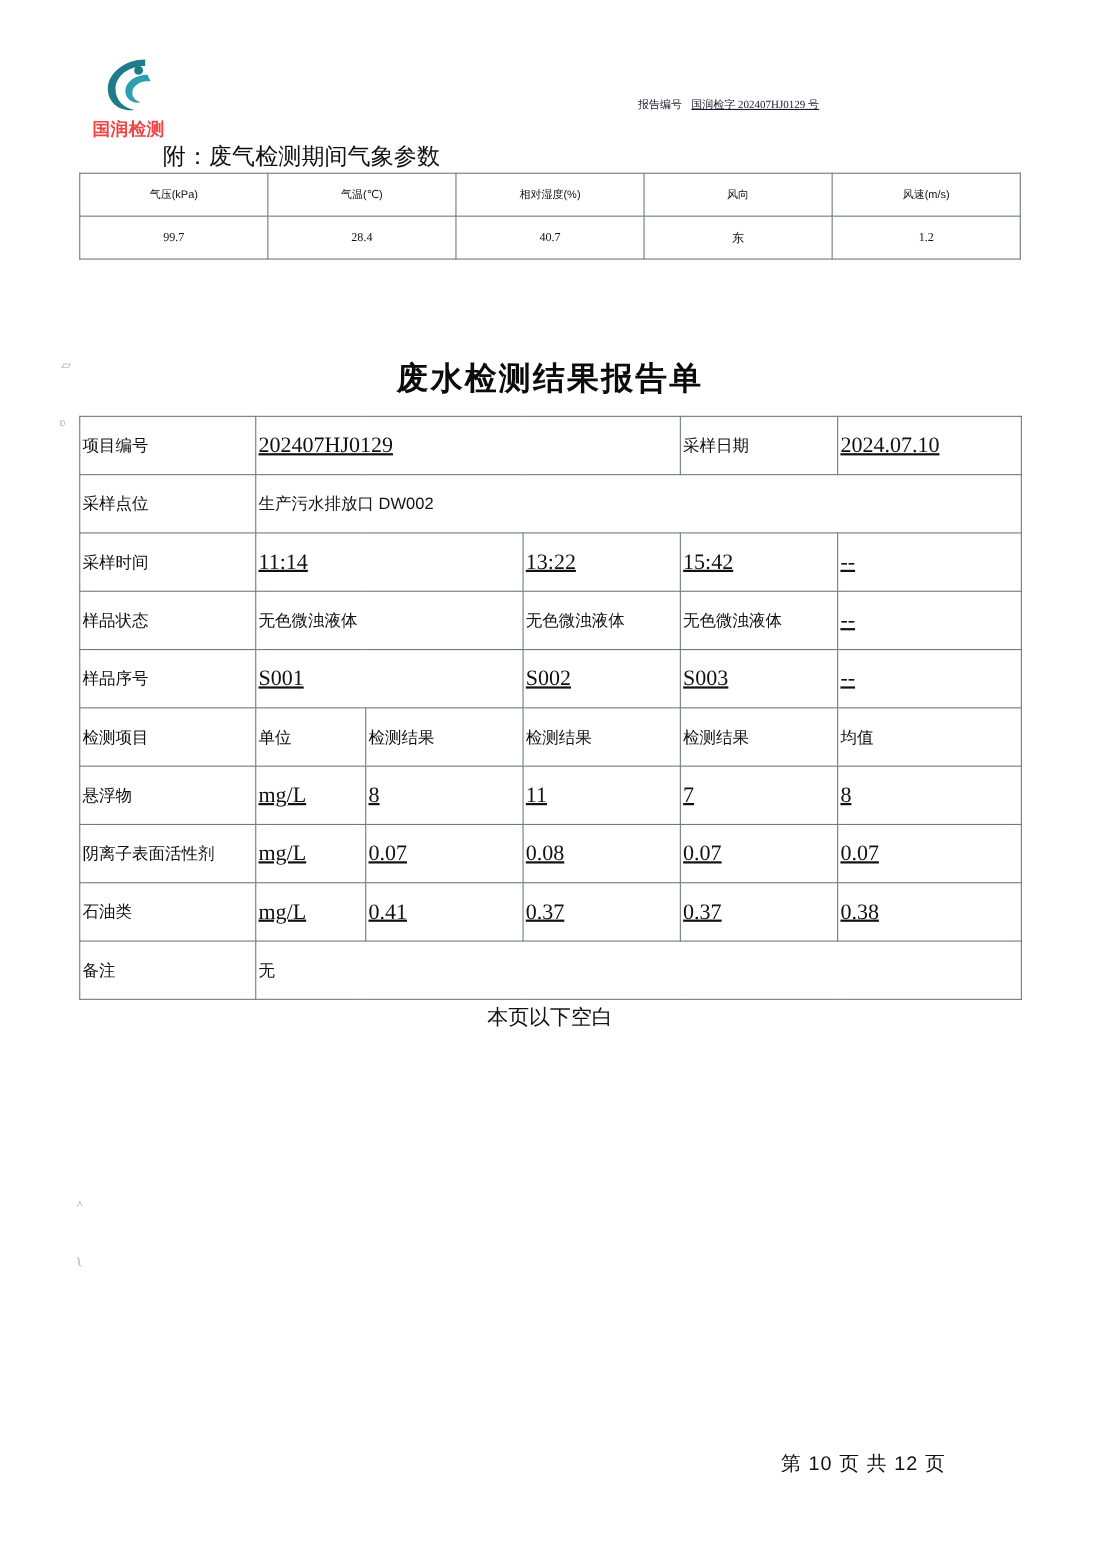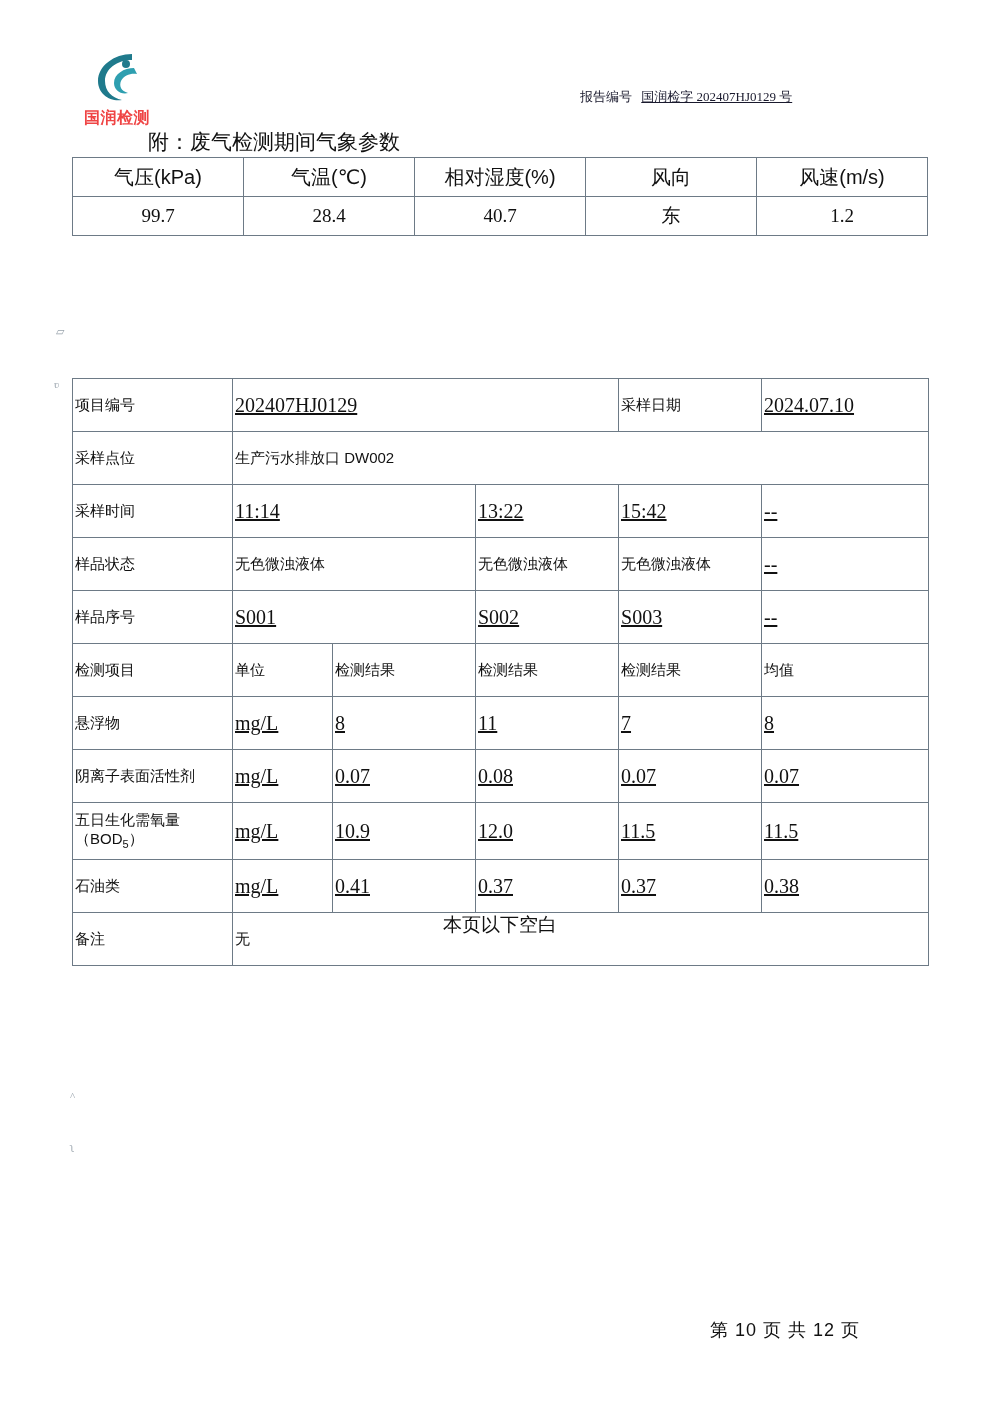--- a/index.html
+++ b/index.html
@@ -47,21 +47,21 @@
     font-weight: bold;
     font-size: 16px;
     color: #ef4444;
     letter-spacing: 0.5px;
     margin-top: 2px;
   }
   .report-no {
     position: absolute;
     left: 580px;
     top: 48px;
-    font-size: 13px;
+    font-size: 10px;
     color: #1a1a2e;
     font-family: "Liberation Serif", serif;
   }
   .report-no .label { margin-right: 6px; }
   .report-no .value {
     text-decoration: underline;
   }
 
   
   .attach-title {
@@ -79,27 +79,27 @@
     left: 72px;
     top: 157px;
     width: 856px;
     border-collapse: collapse;
     table-layout: fixed;
   }
   .met-table td {
     border: 1px solid #6d7a86;
     height: 36px;
     text-align: center;
-    font-size: 20px;
+    font-size: 10px;
     color: #111;
     font-family: "Liberation Sans", "DejaVu Sans", sans-serif;
   }
   .met-table td.val {
     font-family: "Liberation Serif", serif;
-    font-size: 19px;
+    font-size: 11px;
   }
 
   
   .main-title {
     position: absolute;
     top: 325px;
     left: 0;
     width: 1000px;
     text-align: center;
     font-family: "Liberation Sans", "DejaVu Sans", sans-serif;
@@ -208,20 +208,21 @@
     <tr>
       <td class="val">99.7</td>
       <td class="val">28.4</td>
       <td class="val">40.7</td>
       <td class="val">东</td>
       <td class="val">1.2</td>
     </tr>
   </tbody>
     </table>
 
+  <div class="main-title">废水检测结果报告单</div>
 
   <table class="result-table">
     <colgroup>
       <col style="width:160px">
       <col style="width:100px">
       <col style="width:143px">
       <col style="width:143px">
       <col style="width:143px">
       <col style="width:167px">
     </colgroup>
@@ -283,31 +284,20 @@
 
     <tr>
       <td>阴离子表面活性剂</td>
       <td class="num">mg/L</td>
       <td class="num">0.07</td>
       <td class="num">0.08</td>
       <td class="num">0.07</td>
       <td class="num">0.07</td>
     </tr>
 
-    <tr>
-      <td class="two-line tall">
-        <div>五日生化需氧量</div>
-        <div>（BOD<span class="sub">5</span>）</div>
-      </td>
-      <td class="num">mg/L</td>
-      <td class="num">10.9</td>
-      <td class="num">12.0</td>
-      <td class="num">11.5</td>
-      <td class="num">11.5</td>
-    </tr>
 
     <tr>
       <td>石油类</td>
       <td class="num">mg/L</td>
       <td class="num">0.41</td>
       <td class="num">0.37</td>
       <td class="num">0.37</td>
       <td class="num">0.38</td>
     </tr>
 

